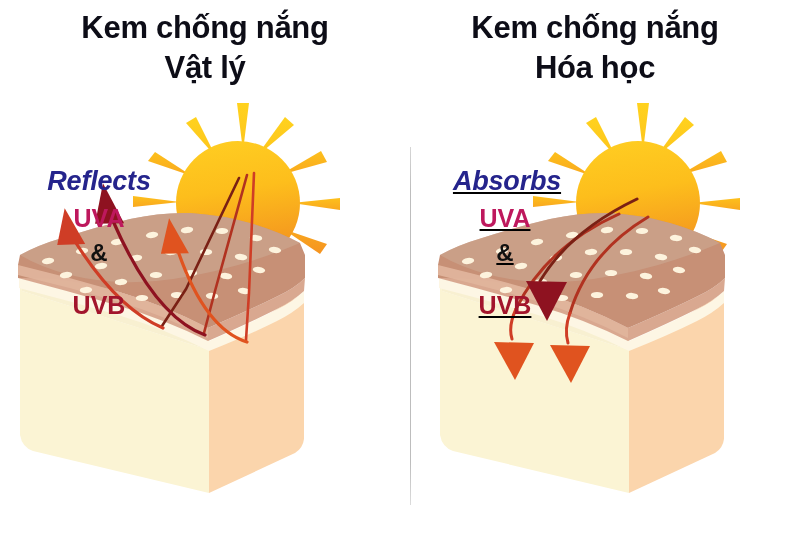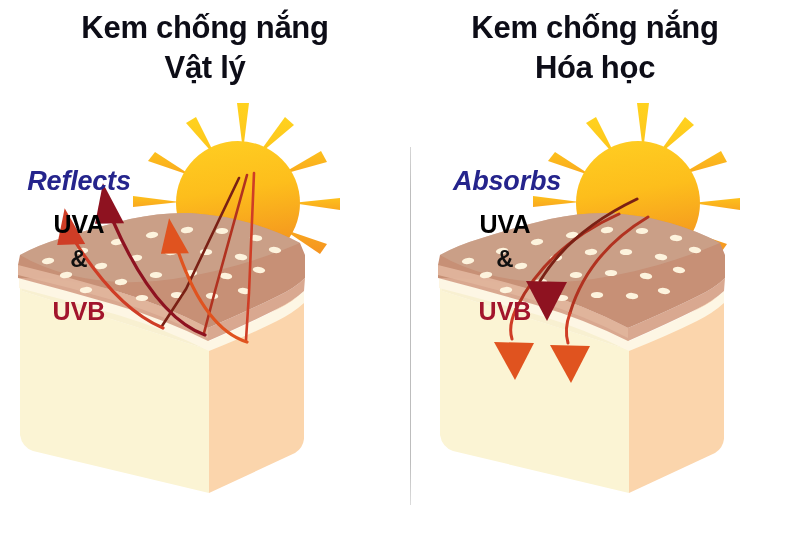--- a/index.html
+++ b/index.html
@@ -29,35 +29,35 @@
   
   .divider{
     position:absolute;
     left:410px;top:147px;
     width:1px;height:358px;
     background:linear-gradient(to bottom,#d6d6d6,#bdbdbd 12%,#bdbdbd 88%,#dcdcdc);
   }
 
   
   .label-block{position:absolute;text-align:center;}
-  #label-left{left:4px;  top:168px; width:150px;}
-  #label-right{left:430px;top:168px; width:150px;}
+  #label-left{left:24px;  top:168px; width:150px;}
+  #label-right{left:430px;top:168px; width:150px;text-decoration:underline;}
 
   .verb{
     font-size:27px;
     font-style:italic;
     font-weight:bold;
     color:#25248c;
     line-height:1;
     letter-spacing:-0.2px;
     white-space:nowrap;
   }
   .uva{
-    font-size:25px;font-weight:bold;color:#000000;
-    line-height:1;margin-top:17px;
+    font-size:25px;font-weight:bold;color:#be185d;
+    line-height:1;margin-top:11px;
   }
   .amp{
     font-size:24px;font-weight:bold;color:#101010;
     line-height:1;margin-top:10px;
   }
   .uvb{
     font-size:25px;font-weight:bold;color:#a2152c;
     line-height:1;margin-top:28px;
   }
   #label-right .verb{margin-left:4px;}

